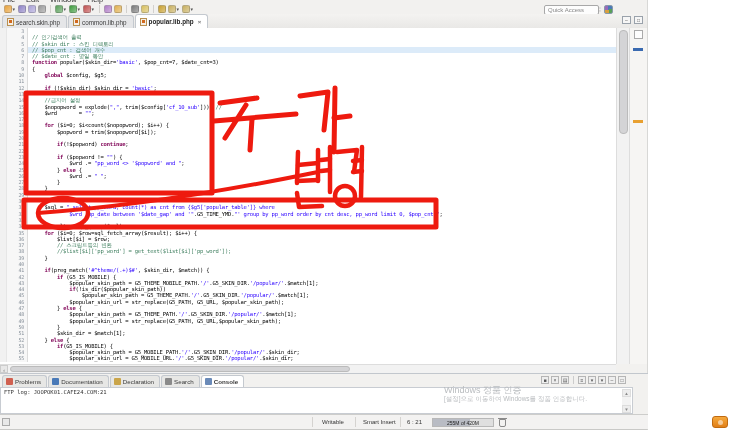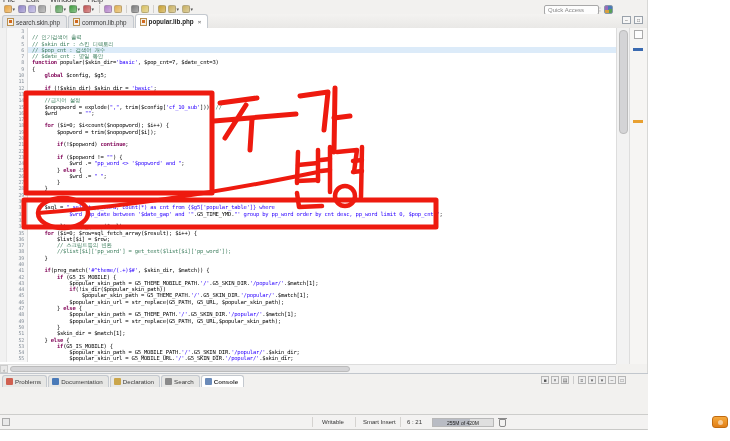--- a/index.html
+++ b/index.html
@@ -477,20 +477,29 @@
           <span class="pico">■</span>
           <span class="pico">×</span>
           <span class="pico">▤</span>
           <span class="psep"></span>
           <span class="pico">≡</span>
           <span class="pico">▾</span>
           <span class="pico">▾</span>
           <span class="pico">–</span>
           <span class="pico">□</span>
         </div>
+      <div class="pcontent">
+        <div class="ftplog">FTP log: JOOPOK01.CAFE24.COM:21</div>
+        <div class="wm1">Windows 정품 인증</div>
+        <div class="wm2">[설정]으로 이동하여 Windows를 정품 인증합니다.</div>
+        <div class="cscroll">
+          <div class="carr">▲</div>
+          <div class="carr dn">▼</div>
+        </div>
+      </div>
     </div>
 
     <div class="status">
       <div class="srq"></div>
       <div class="ssep" style="left:312px;"></div>
       <div class="scell" style="left:322px;">Writable</div>
       <div class="ssep" style="left:355px;"></div>
       <div class="scell" style="left:363px;">Smart Insert</div>
       <div class="ssep" style="left:400px;"></div>
       <div class="scell" style="left:407px;">6 : 21</div>

